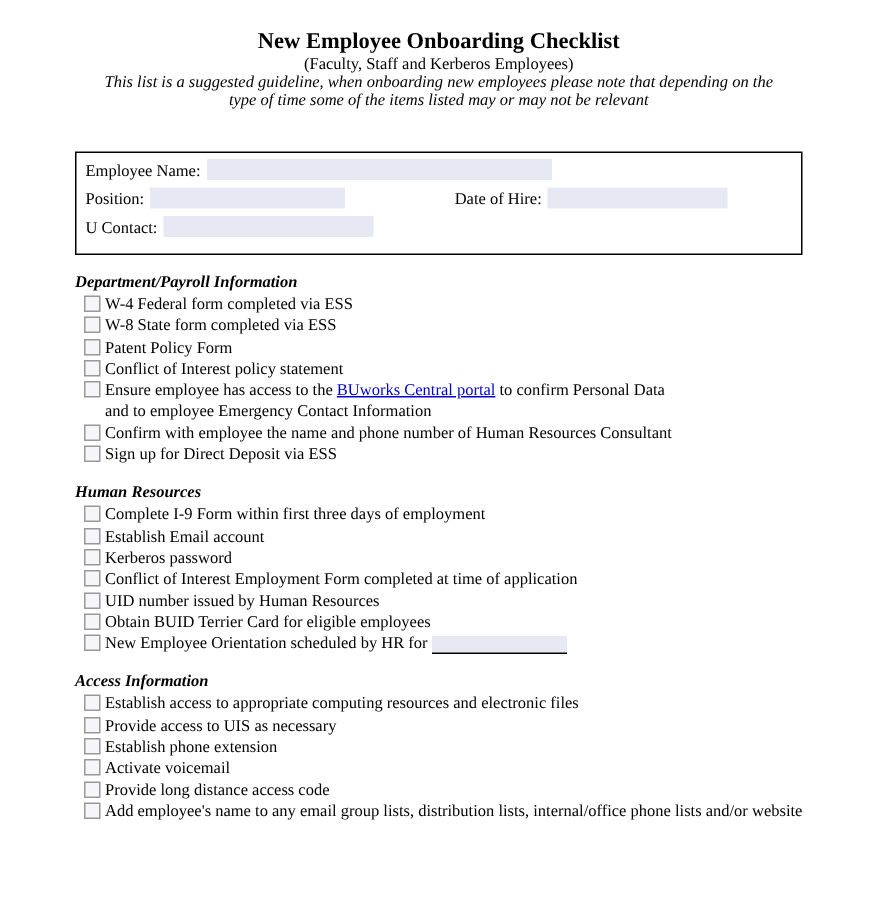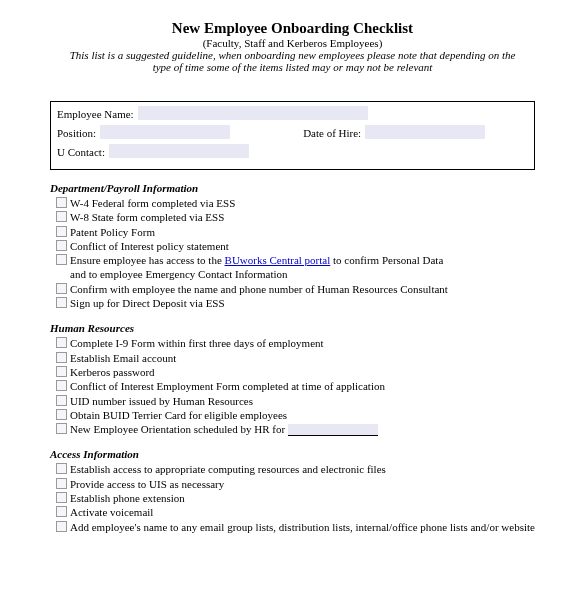--- a/index.html
+++ b/index.html
@@ -174,15 +174,19 @@
   <div class="check-item">
       <span class="checkbox"></span>
       <span class="check-text">Establish phone extension</span>
     </div>
   <div class="check-item">
       <span class="checkbox"></span>
       <span class="check-text">Activate voicemail</span>
     </div>
   <div class="check-item">
       <span class="checkbox"></span>
+      <span class="check-text">Provide long distance access code</span>
+    </div>
+  <div class="check-item">
+      <span class="checkbox"></span>
       <span class="check-text">Add employee's name to any email group lists, distribution lists, internal/office phone lists and/or website</span>
     </div>
 </div>
 
 </body></html>

